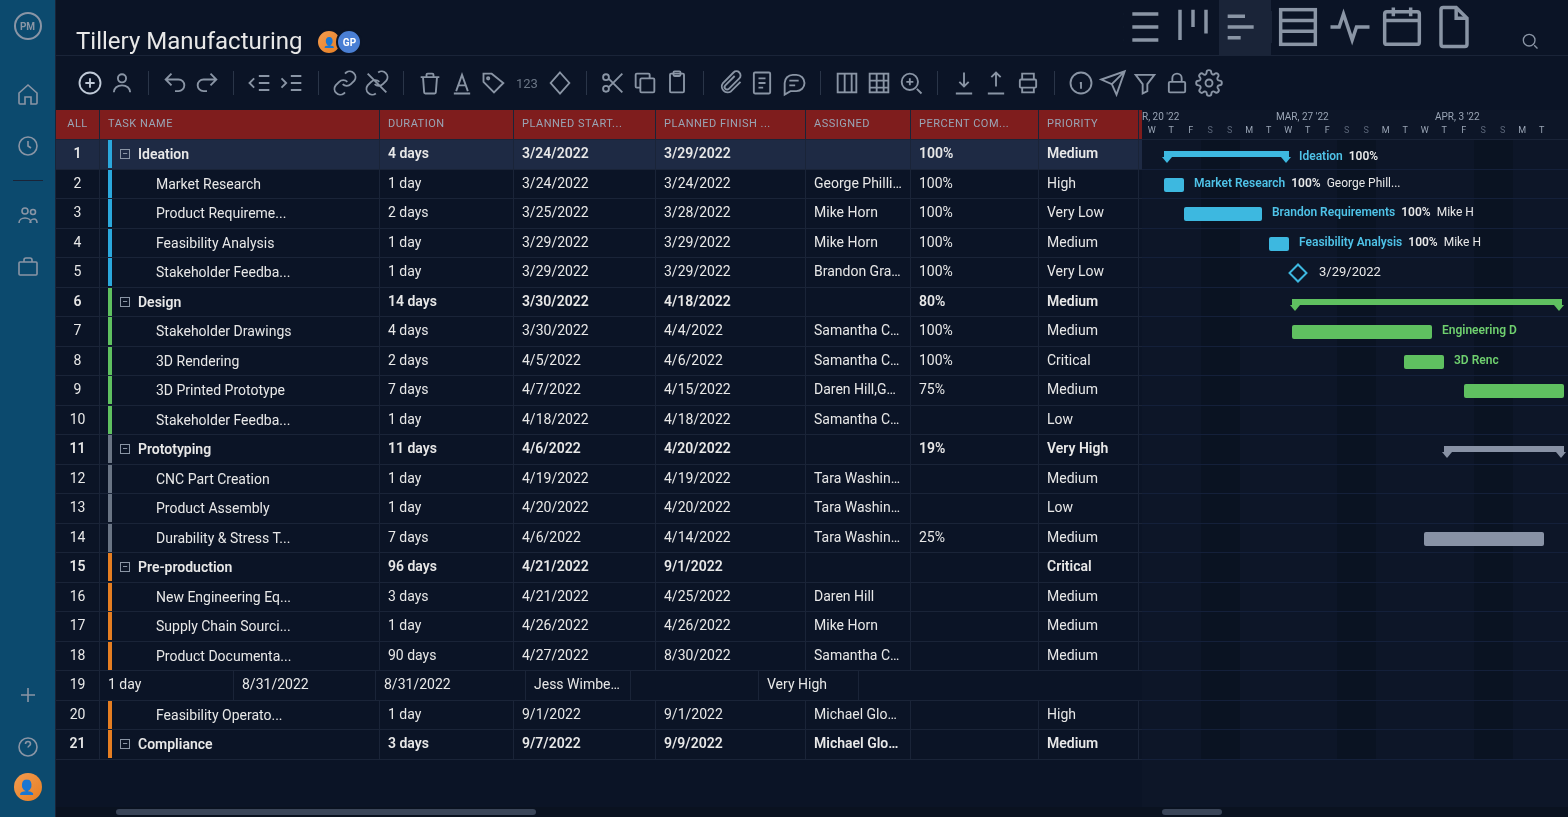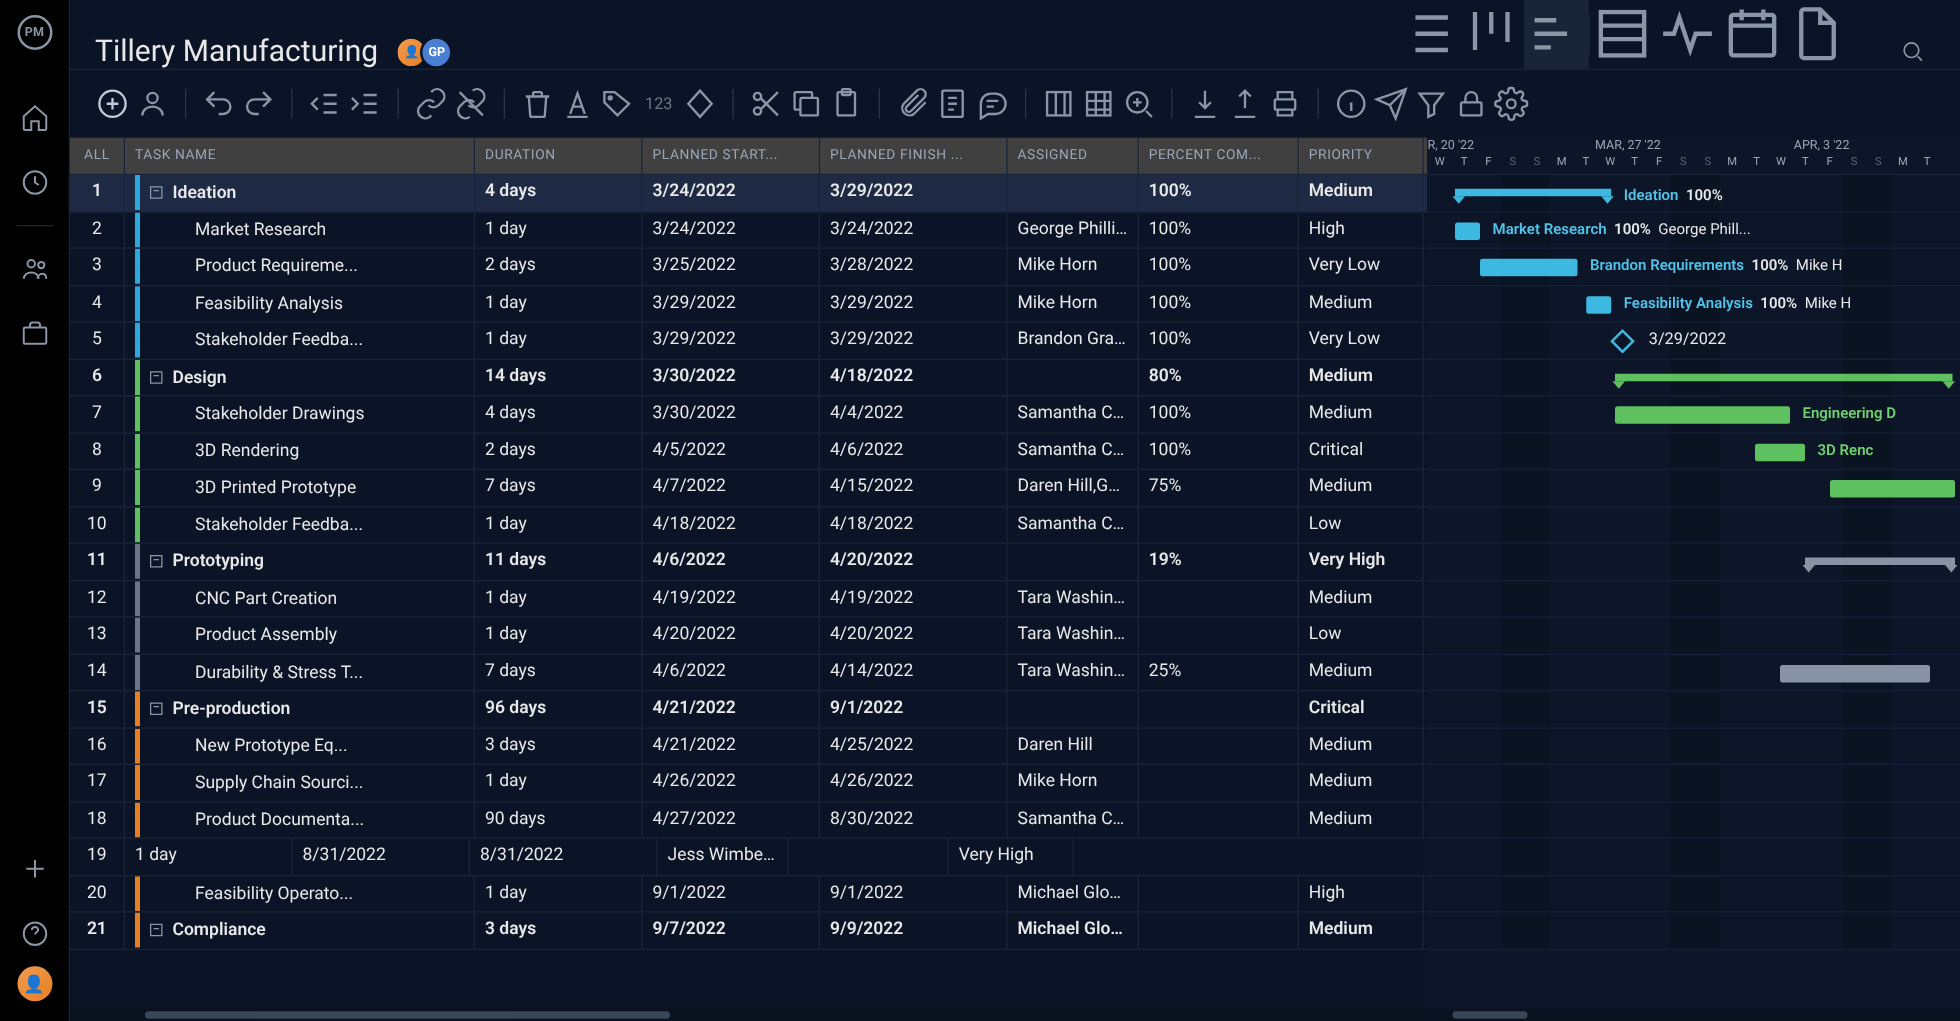--- a/index.html
+++ b/index.html
@@ -7,21 +7,21 @@
   font-family: -apple-system, BlinkMacSystemFont, "Segoe UI", Roboto, sans-serif;
   background: #0b1426;
   color: #e8e8e8;
   width: 1568px;
   height: 817px;
   overflow: hidden;
   display: flex;
 }
 .sidebar {
   width: 56px;
-  background: #000000;
+  background: #0c4a6e;
   border-right: 1px solid #1a2438;
   display: flex;
   flex-direction: column;
   align-items: center;
   padding-top: 12px;
 }
 .sidebar-logo {
   width: 28px; height: 28px;
   border: 2px solid #8a95a5;
   border-radius: 50%;
@@ -122,21 +122,21 @@
 .content { flex: 1; display: flex; overflow: hidden; }
 .grid-panel {
   width: 1086px;
   display: flex;
   flex-direction: column;
   overflow: hidden;
 }
 .grid-header {
   display: flex;
   height: 30px;
-  background: #404040;
+  background: #7f1d1d;
   border-bottom: 1px solid #1a2438;
   font-size: 11px;
   letter-spacing: 0.5px;
   color: #9aa5b5;
 }
 .grid-header > div {
   padding: 7px 8px;
   border-right: 1px solid #1a2438;
   white-space: nowrap;
   overflow: hidden;
@@ -802,21 +802,21 @@
             <div class="col-finish">9/1/2022</div>
             <div class="col-assigned"></div>
             <div class="col-percent"></div>
             <div class="col-priority">Critical</div>
           </div>
           <div class="grid-row">
             <div class="col-num">16</div>
             <div class="col-name task-name-cell">
               <div class="task-bar bar-orange"></div>
               <span class="indent" style="width: 32px;"></span>
-              <span>New Prototype Eq...</span>
+              <span>New Engineering Eq...</span>
             </div>
             <div class="col-dur">3 days</div>
             <div class="col-start">4/21/2022</div>
             <div class="col-finish">4/25/2022</div>
             <div class="col-assigned">Daren Hill</div>
             <div class="col-percent"></div>
             <div class="col-priority">Medium</div>
           </div>
           <div class="grid-row">
             <div class="col-num">17</div>

